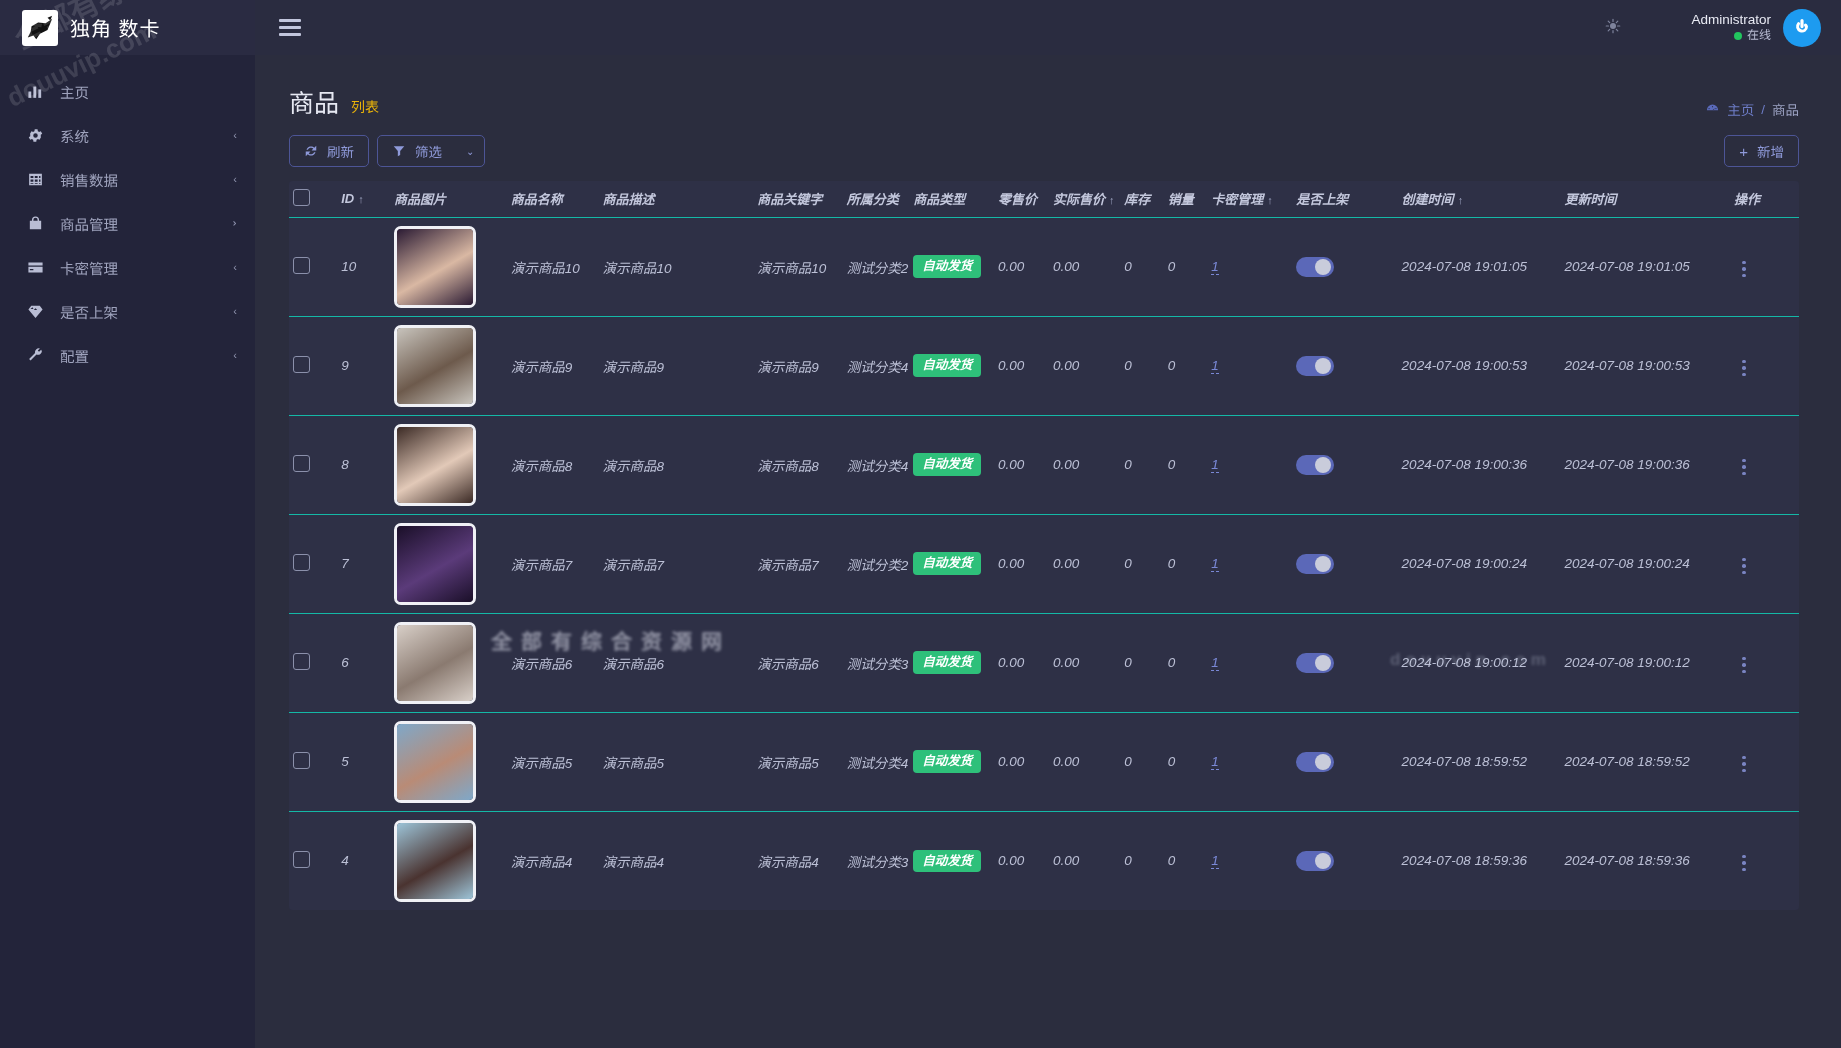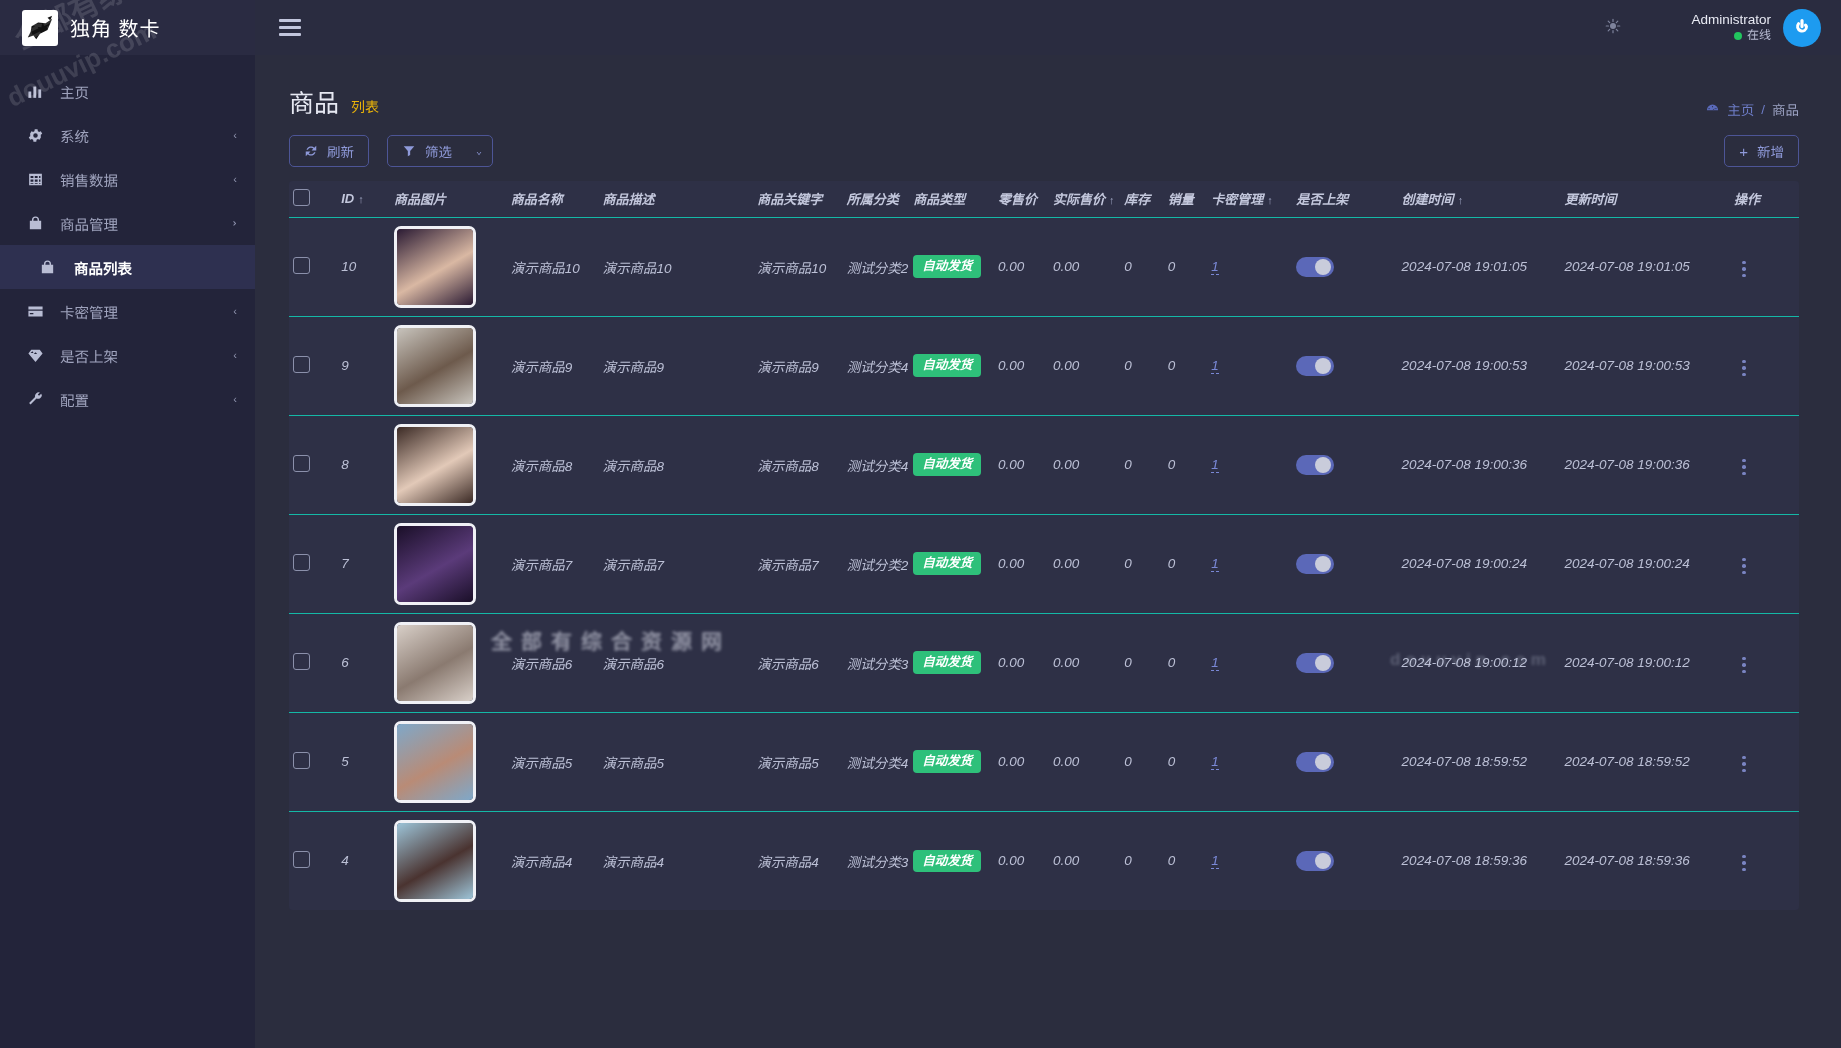--- a/index.html
+++ b/index.html
@@ -99,21 +99,21 @@
   .crumb-ico svg { width: 15px; height: 15px; fill: currentColor; }
   .crumb-link { color: #6d7cc6; cursor: pointer; }
   .crumb-sep { color: #6d7cc6; }
   .crumb-cur { color: #9aa0c0; }
 
   
   .toolbar {
     display: flex; align-items: center; padding: 16px 42px 0 34px;
     justify-content: space-between;
   }
-  .toolbar-left { display: flex; gap: 18px; font-family: Liberation Mono, monospace; }
+  .toolbar-left { display: flex; gap: 8px; }
   .btn {
     display: inline-flex; align-items: center; gap: 9px;
     border: 1px solid #4d5596; background: transparent;
     color: #8f9ada; font-size: 13.5px; border-radius: 5px;
     height: 32px; padding: 0 14px; cursor: pointer;
     font-family: inherit;
   }
   .btn svg { width: 14px; height: 14px; fill: currentColor; }
   .btn-filter { padding-right: 10px; gap: 24px; }
   .btn-filter .fl { display: flex; align-items: center; gap: 9px; }
@@ -230,28 +230,20 @@
         <span class="nav-ico">
           <svg viewBox="0 0 24 24">
               <path d="M7 8V7a5 5 0 0 1 10 0v1h3v12H4V8zm2 0h6V7a3 3 0 0 0-6 0z"></path>
             </svg>
         </span>
         <span class="nav-label">商品管理</span>
         <span class="nav-caret open">⌄</span>
       </div>
 
 
-      <div class="nav-item sub active">
-        <span class="nav-ico">
-          <svg viewBox="0 0 24 24">
-              <path d="M7 8V7a5 5 0 0 1 10 0v1h3v12H4V8zm2 0h6V7a3 3 0 0 0-6 0z"></path>
-            </svg>
-        </span>
-        <span class="nav-label">商品列表</span>
-      </div>
 
       <div class="nav-item">
         <span class="nav-ico">
           <svg viewBox="0 0 24 24">
               <path d="M2 5h20v4H2zm0 6h20v8H2zm2 3v2h5v-2z"></path>
             </svg>
         </span>
         <span class="nav-label">卡密管理</span>
         <span class="nav-caret">‹</span>
       </div>

